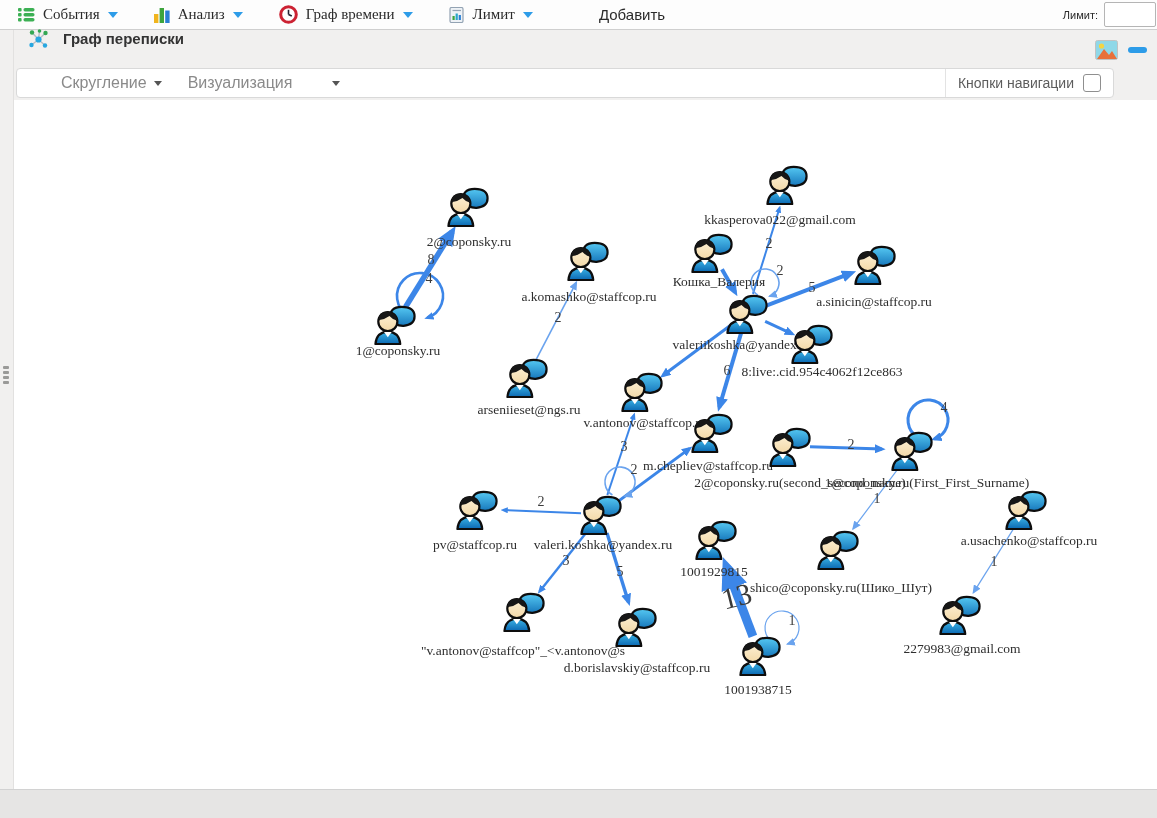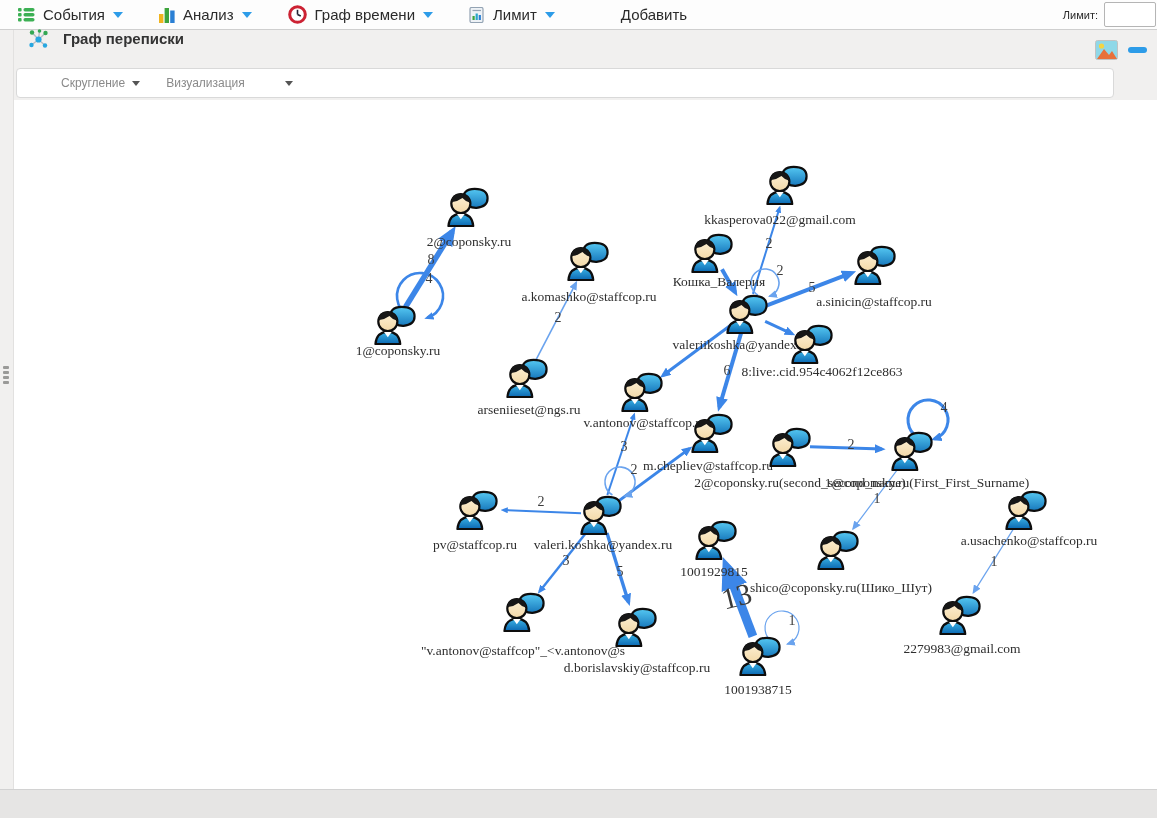--- a/index.html
+++ b/index.html
@@ -6,21 +6,21 @@
   body{
     width:1157px;height:818px;position:relative;overflow:hidden;
     font-family:"Liberation Sans",sans-serif;background:#fff;
   }
   
   .topbar{
     position:absolute;top:0;left:0;width:1157px;height:30px;
     background:#fdfdfd;border-bottom:1px solid #cfcfcf;
     display:flex;align-items:center;padding-left:18px;box-sizing:border-box;
   }
-  .menu-item{display:flex;align-items:center;gap:8px;font-size:15px;color:#2b2b2b;cursor:pointer;}
+  .menu-item{display:flex;align-items:center;gap:8px;font-size:15px;color:#2b2b2b;cursor:pointer;font-family:Liberation Serif, serif;}
   .menu-item + .menu-item{margin-left:36px;}
   .menu-add{margin-left:66px;font-size:15px;color:#2b2b2b;cursor:pointer;}
   .caret-blue{width:0;height:0;border-left:5px solid transparent;border-right:5px solid transparent;border-top:6px solid #2d9ce8;}
   .caret-dark{width:0;height:0;border-left:4px solid transparent;border-right:4px solid transparent;border-top:5px solid #555;}
   .limit-wrap{margin-left:auto;display:flex;align-items:center;gap:6px;padding-right:1px;}
   .limit-wrap label{font-size:11px;color:#2b2b2b;}
   .limit-wrap input{width:46px;height:21px;border:1px solid #b5b5b5;border-radius:2px;background:#fff;}
   
   .mi{display:inline-block;}
   
@@ -30,21 +30,21 @@
   .gutter-handle span{display:block;width:6px;height:3px;background:#9a9a98;border-radius:1px;}
   .panel-header{position:absolute;top:28px;left:28px;display:flex;align-items:center;gap:14px;}
   .panel-title{font-size:15px;font-weight:bold;color:#333;}
   .header-actions{position:absolute;top:40px;right:10px;display:flex;align-items:center;gap:10px;}
   .minus-btn{width:19px;height:6px;background:#2d9ce8;border-radius:3px;cursor:pointer;}
   .toolbar{
     position:absolute;top:68px;left:16px;width:1098px;height:30px;box-sizing:border-box;
     background:#fff;border:1px solid #d9d9d9;border-radius:4px;
     display:flex;align-items:center;padding-left:44px;
   }
-  .tb-item{display:flex;align-items:center;gap:7px;font-size:12px;color:#8a8a8a;cursor:pointer;}
+  .tb-item{display:flex;align-items:center;gap:7px;font-size:16px;color:#8a8a8a;cursor:pointer;}
   .tb-item + .tb-item{margin-left:26px;gap:40px;}
   .tb-right{margin-left:auto;height:100%;display:flex;align-items:center;gap:9px;
     border-left:1px solid #e3e3e3;padding:0 12px;font-size:14px;color:#5c5c5c;}
   .checkbox{width:16px;height:16px;border:1px solid #8f8f8f;border-radius:3px;background:#fff;cursor:pointer;}
   .graph-canvas{position:absolute;top:100px;left:14px;width:1143px;height:690px;background:#fff;}
   .bottom-bar{position:absolute;bottom:0;left:0;width:1157px;height:28px;background:#e6e5e4;border-top:1px solid #d2d2d2;}
   
   .node-label{font-family:"Liberation Serif",serif;font-size:13.5px;fill:#2e2e2e;text-anchor:middle;}
   .edge-label{font-family:"Liberation Serif",serif;font-size:14px;fill:#3c3c3c;text-anchor:middle;}
   .edge-label.big{font-size:30px;fill:#3a3a3a;}
@@ -139,20 +139,24 @@
 </div>
 
 <div class="toolbar">
   <div class="tb-item">
     <span>Скругление</span>
     <span class="caret-dark"></span>
   </div>
   <div class="tb-item">
     <span>Визуализация</span>
     <span class="caret-dark"></span>
+  </div>
+  <div class="tb-right">
+    <span>Кнопки навигации</span>
+    <span class="checkbox"></span>
   </div>
 </div>
 
 <div class="graph-canvas">
   <svg id="graph-svg" width="1143" height="690" viewBox="14 100 1143 690">
     <defs>
       <linearGradient id="g-bubble" x1="0" y1="0" x2="0" y2="1">
         <stop offset="0" stop-color="#55c8f2"></stop>
           <stop offset="1" stop-color="#0e6cb4"></stop>
       </linearGradient>

